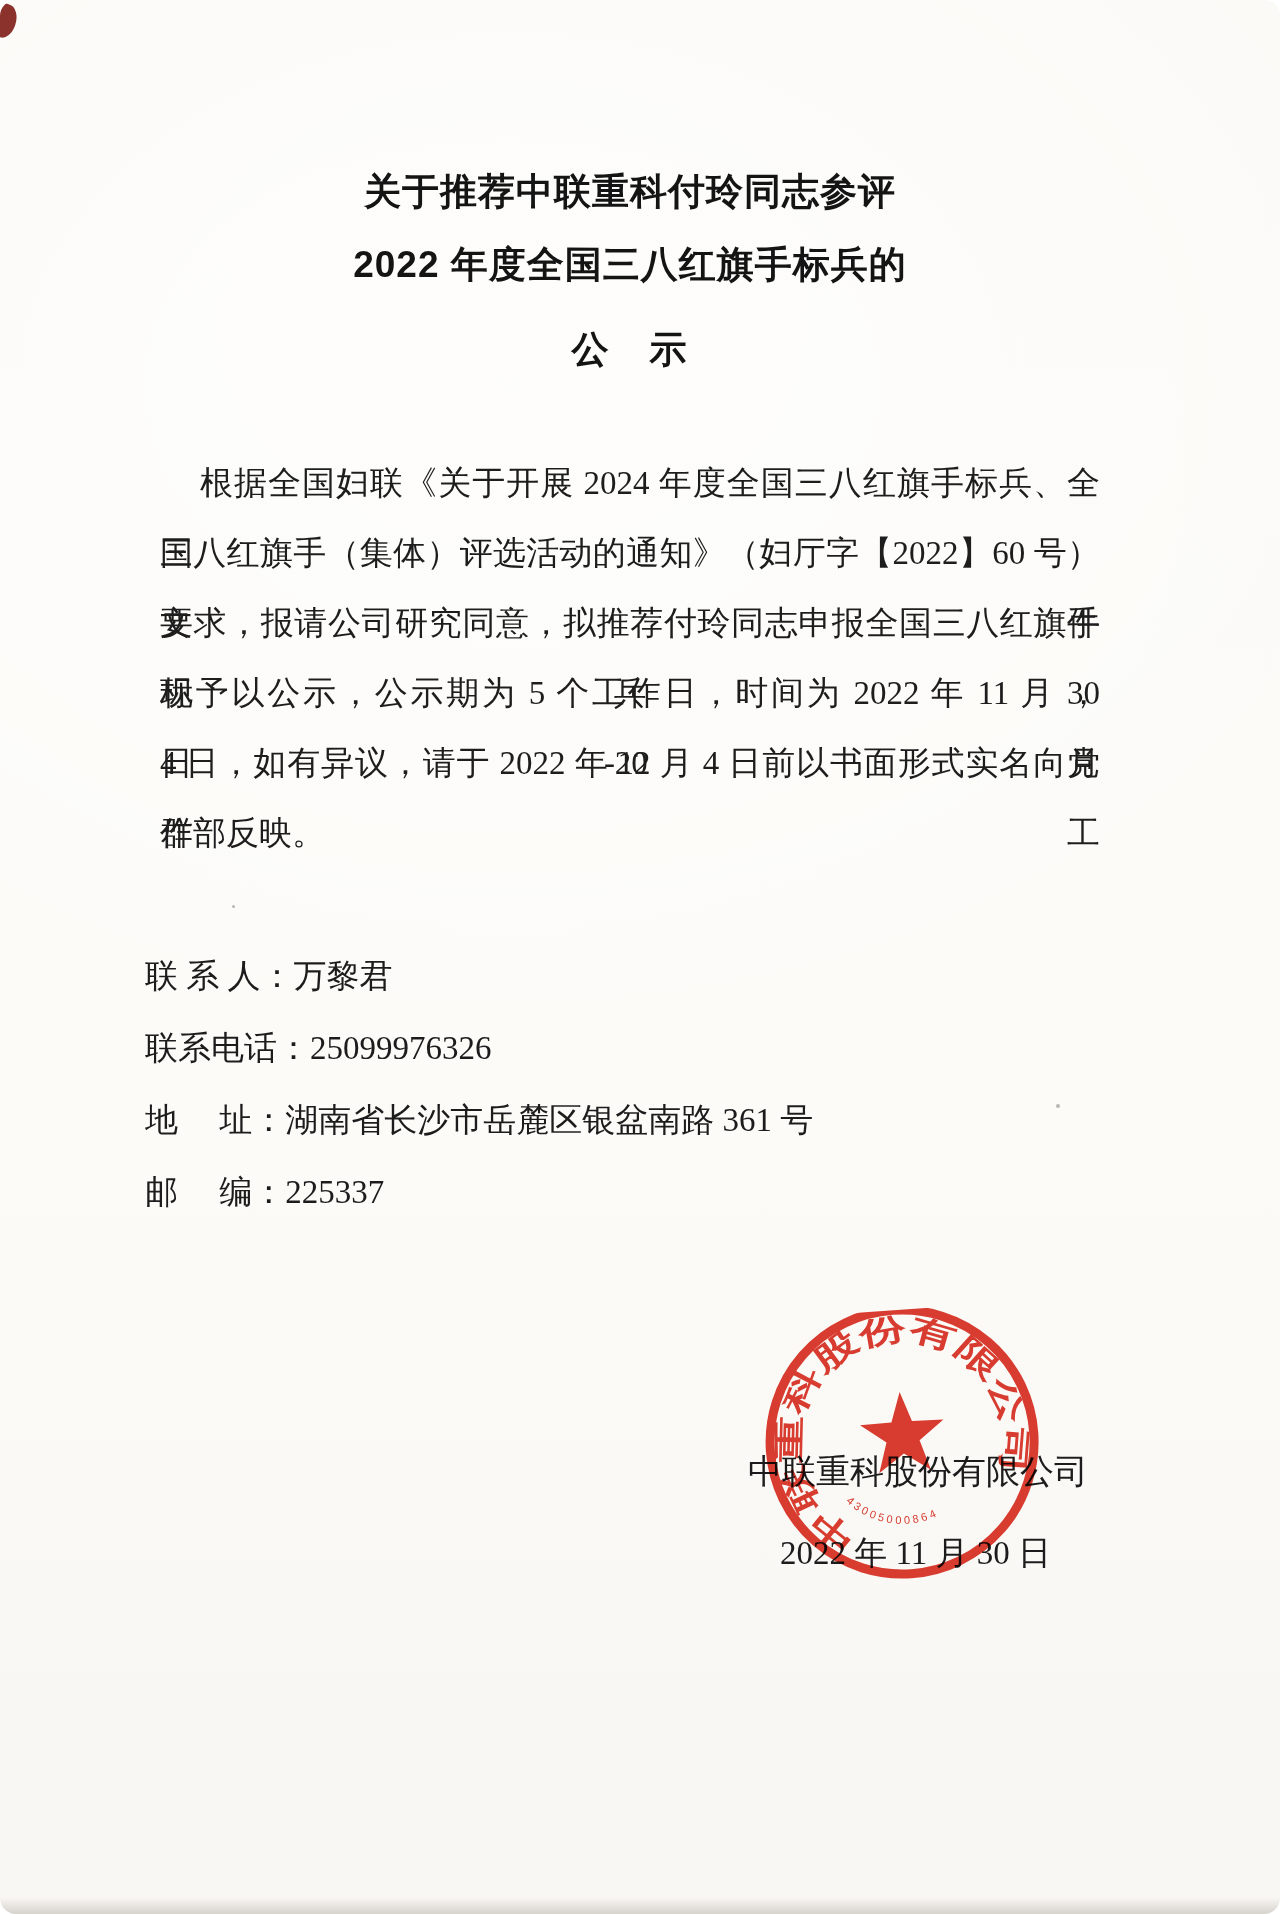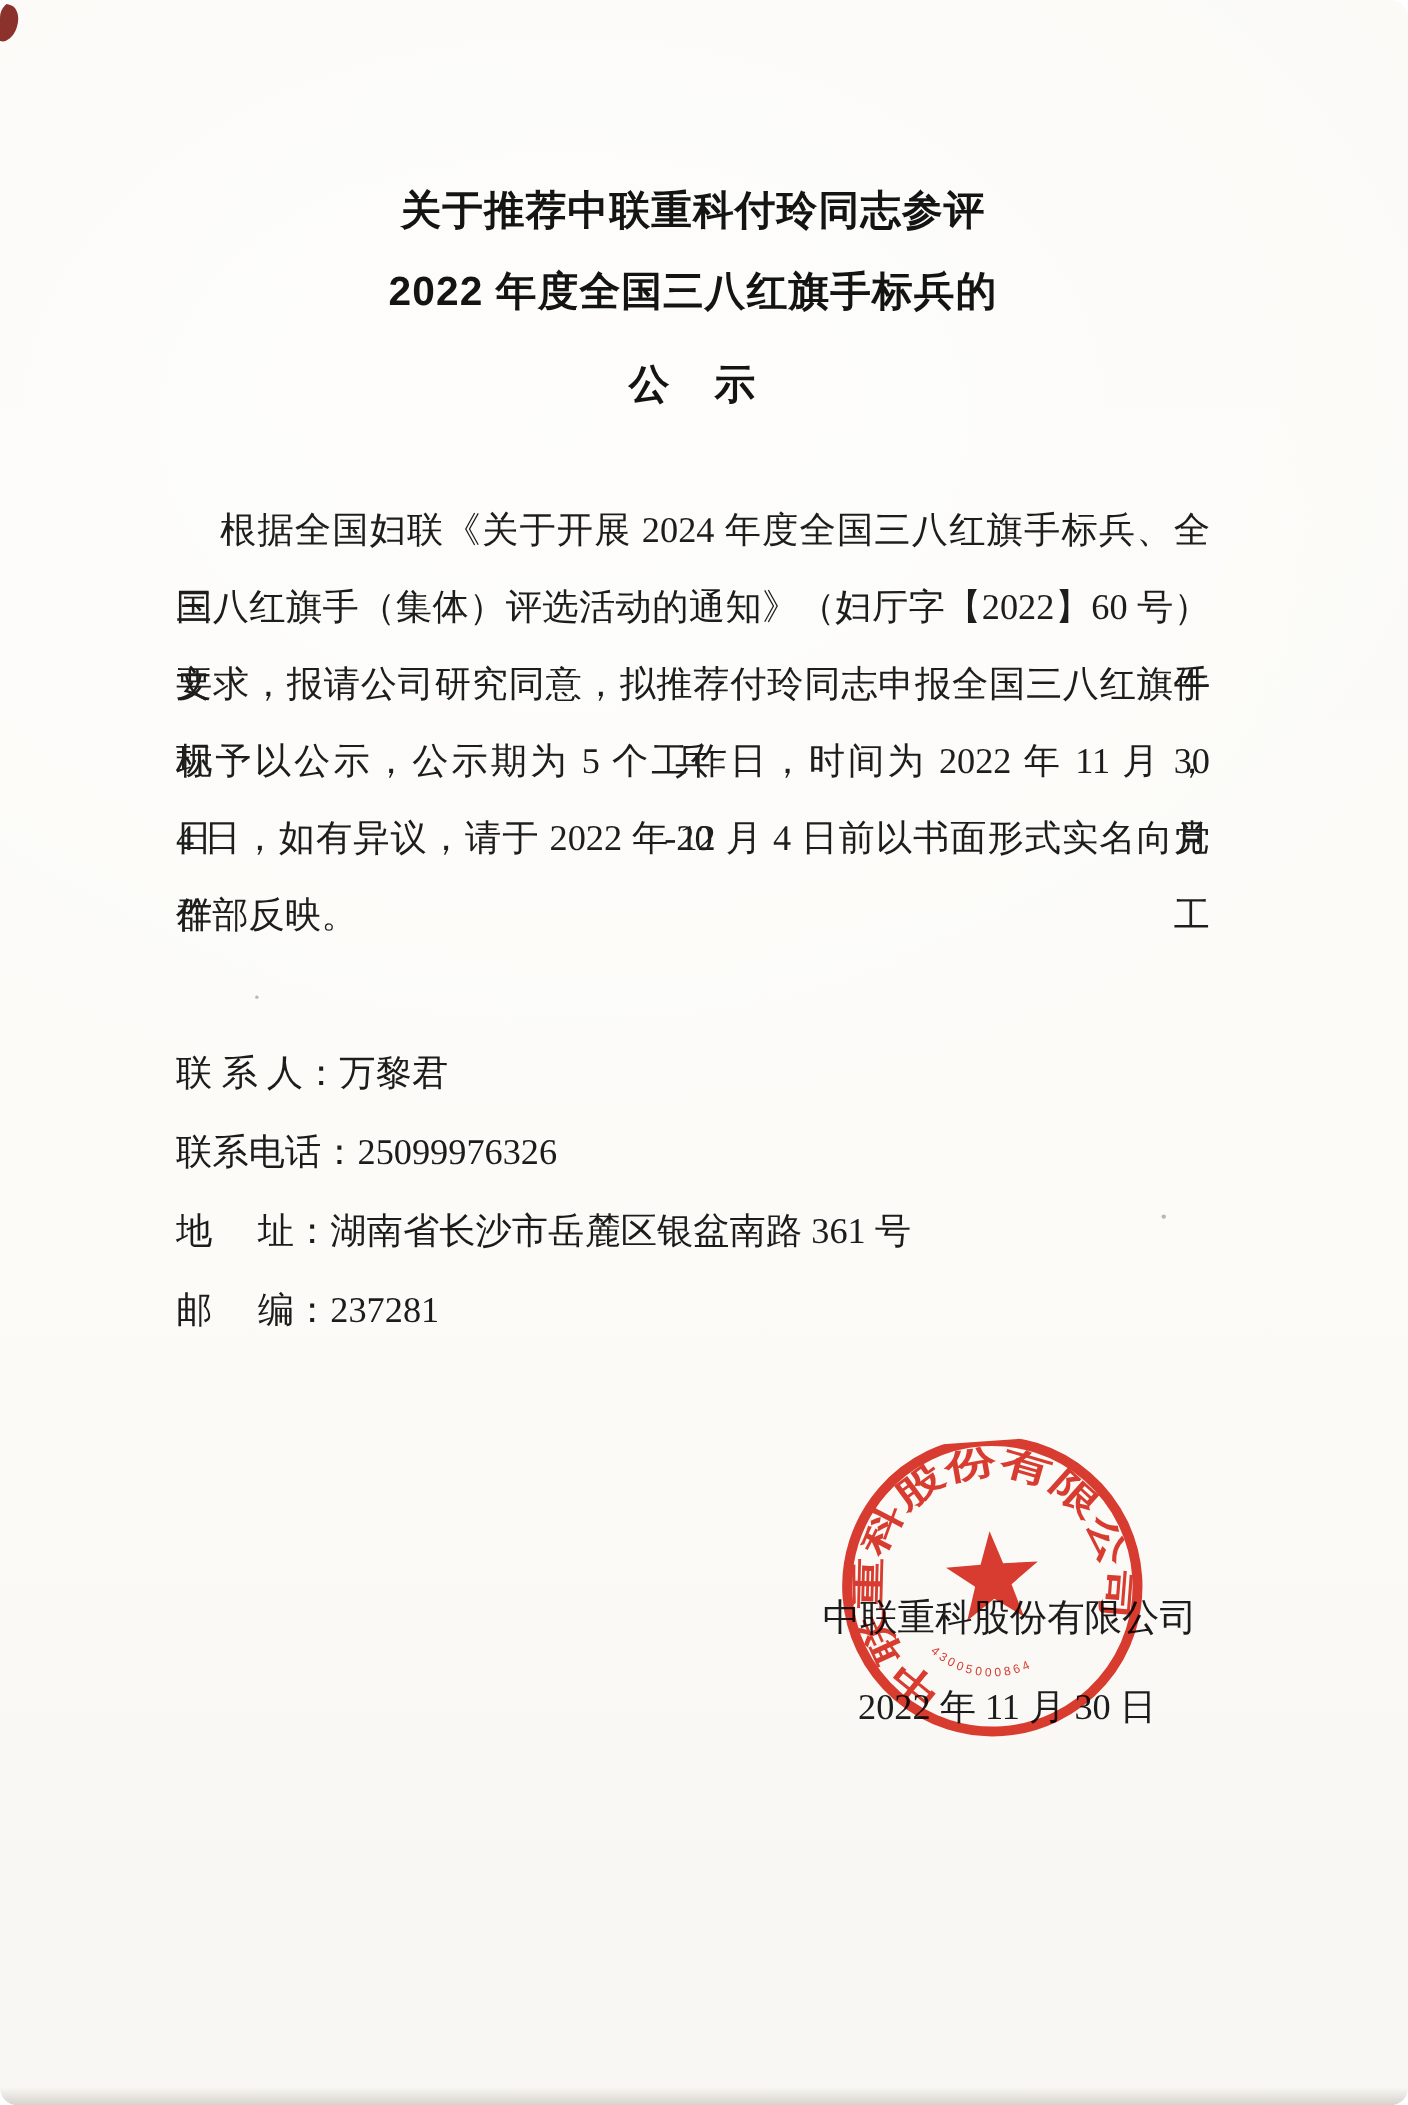--- a/index.html
+++ b/index.html
@@ -33,21 +33,21 @@
   .t1 { top: 170px; }
   .t2 { top: 243px; }
   .t3 { top: 328px; letter-spacing: 2px; }
   .body-block { position: absolute; left: 160px; top: 448px; width: 940px; }
   .bline {
     margin: 0; height: 70px; line-height: 70px;
     font-size: 33px; color: #1d1d1d;
   }
   .fill { text-align: justify; text-align-last: justify; text-justify: inter-character; }
   .indent { text-indent: 40px; }
-  .contacts { position: absolute; left: 160px; top: 940px; width: 800px; }
+  .contacts { position: absolute; left: 145px; top: 940px; width: 800px; }
   .cline { margin: 0; height: 72px; line-height: 72px; font-size: 33px; white-space: pre; }
   .sig-company {
     position: absolute; left: 748px; top: 1452px;
     font-size: 34px; line-height: 40px; letter-spacing: 0px; white-space: nowrap;
   }
   .sig-date {
     position: absolute; left: 780px; top: 1533px;
     font-size: 33px; line-height: 40px; white-space: nowrap;
   }
   .seal {
@@ -82,21 +82,21 @@
     <p class="bline fill">要求，报请公司研究同意，拟推荐付玲同志申报全国三八红旗手标兵，</p>
     <p class="bline fill">现予以公示，公示期为 5 个工作日，时间为 2022 年 11 月 30 日-20 月</p>
     <p class="bline fill">4 日，如有异议，请于 2022 年 12 月 4 日前以书面形式实名向党群工</p>
     <p class="bline">作部反映。</p>
   </div>
 
   <div class="contacts">
     <p class="cline"><span>联 系 人：</span><span>万黎君</span></p>
     <p class="cline"><span>联系电话：</span><span>25099976326</span></p>
     <p class="cline"><span>地　 址：</span><span>湖南省长沙市岳麓区银盆南路 361 号</span></p>
-    <p class="cline"><span>邮　 编：</span><span>237281</span></p>
+    <p class="cline"><span>邮　 编：</span><span>225337</span></p>
   </div>
 
   <div class="sig-company">中联重科股份有限公司</div>
   <div class="sig-date">2022 年 11 月 30 日</div>
 
   <div class="seal">
     <svg width="290" height="290" viewBox="0 0 290 290">
       <defs>
         <path id="arcTop" d="M 94 220.3 A 102 102 0 1 1 237.4 175.1" fill="none"></path>
         <path id="arcBottom" d="M 82.2 184.7 A 82 82 0 0 0 207.8 184.7" fill="none"></path>

